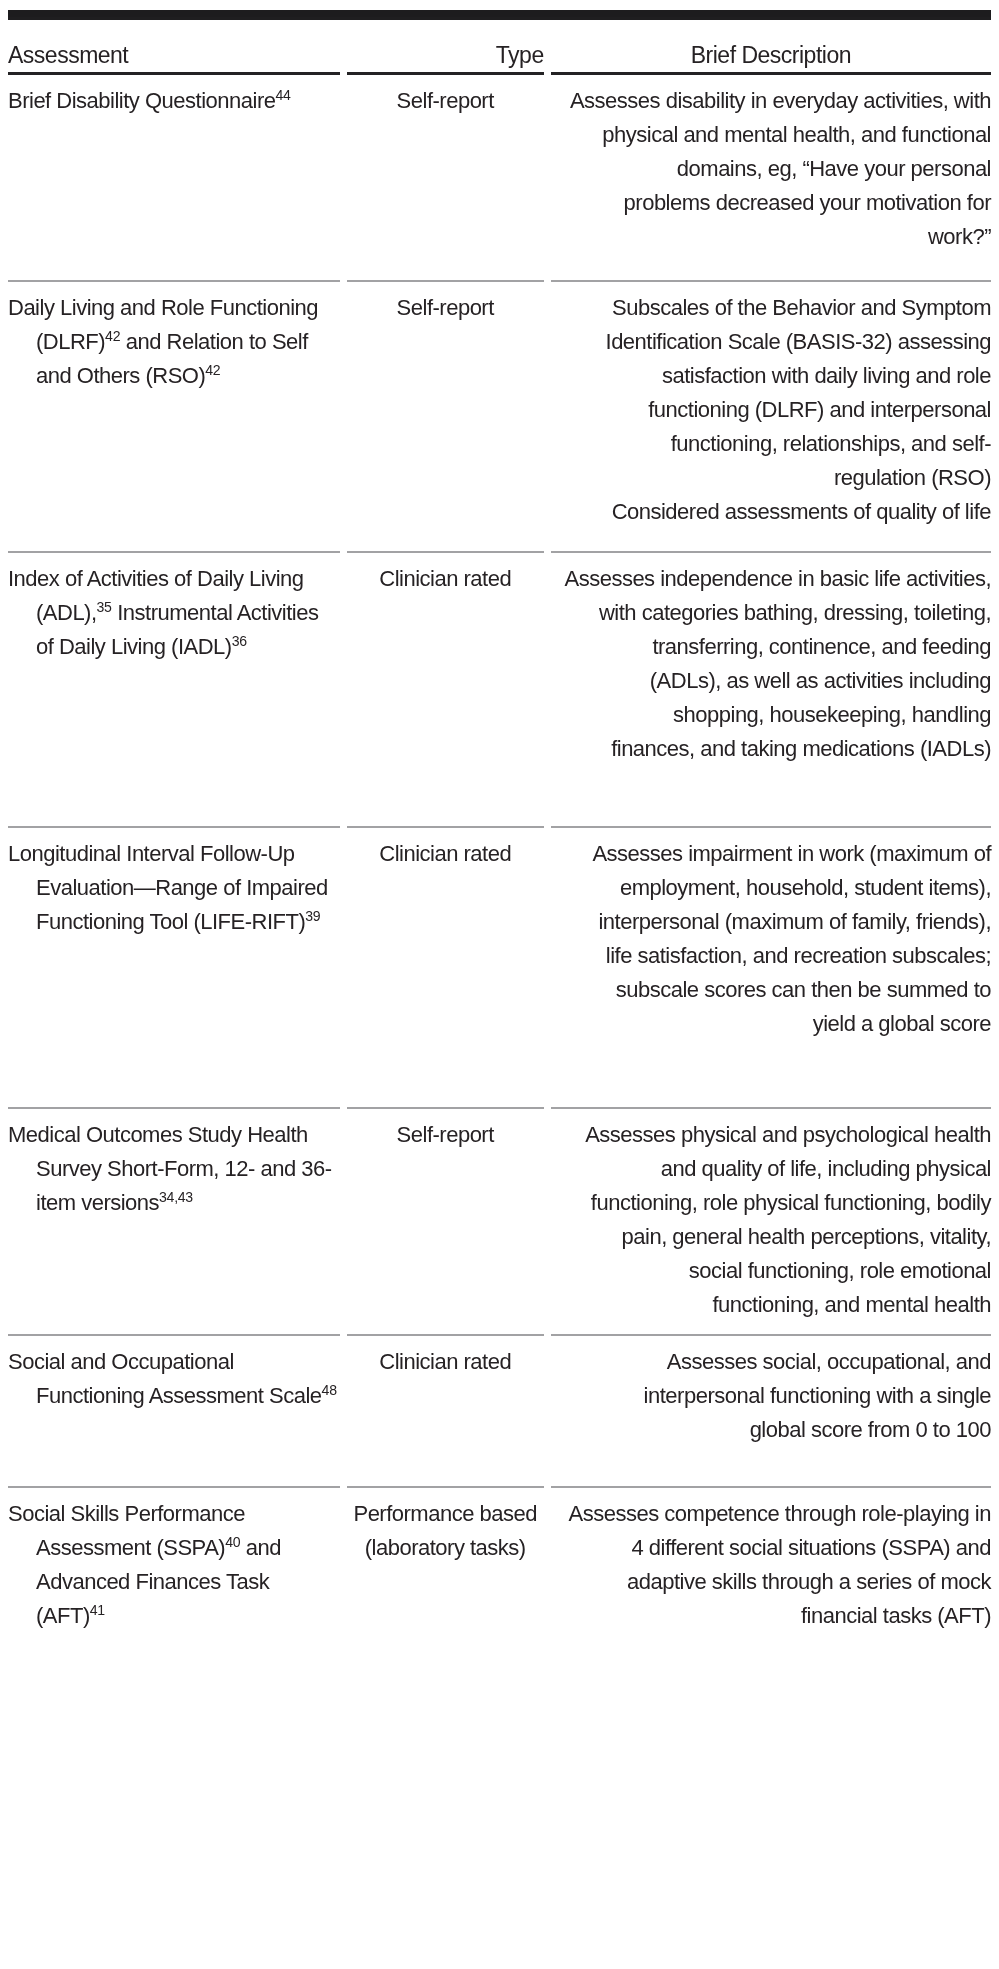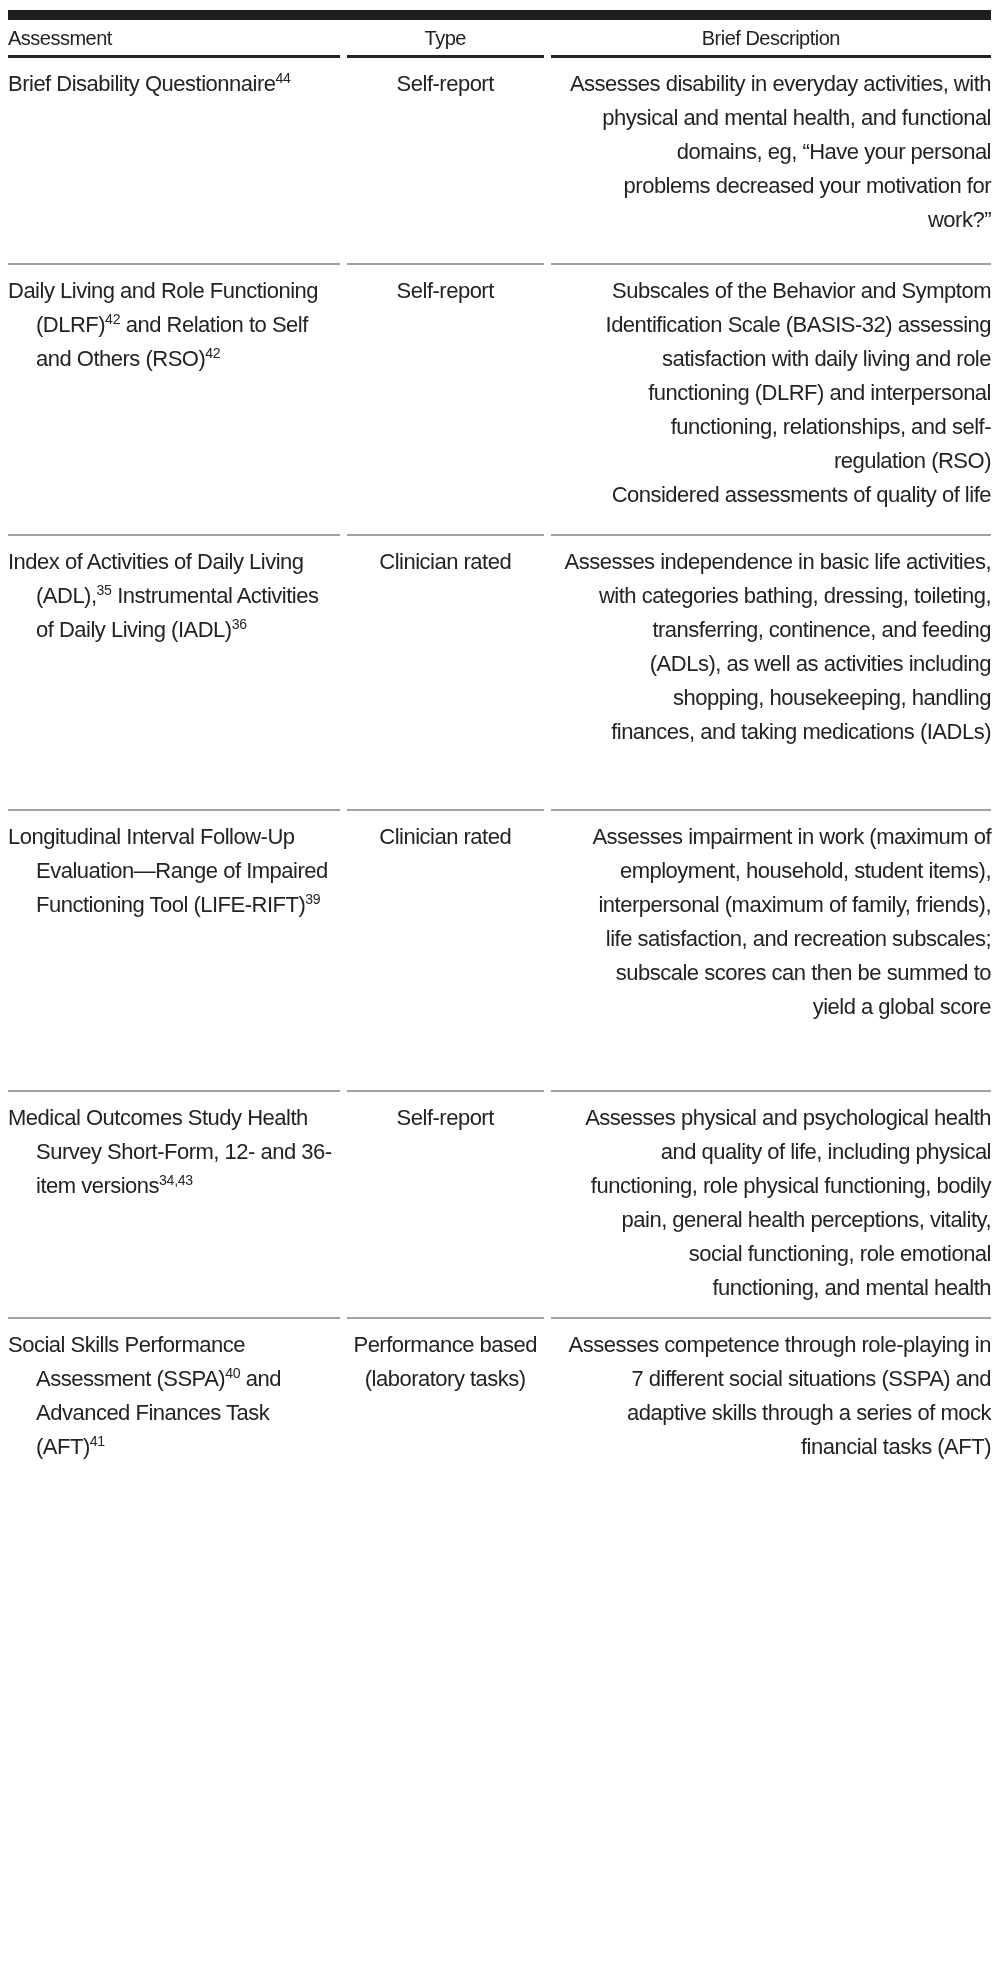--- a/index.html
+++ b/index.html
@@ -47,28 +47,28 @@
     font-size: 22px;
     letter-spacing: -0.5px;
     line-height: 34px;
     color: #262224;
   }
   col.c-assessment { width: 330px; }
   col.c-type       { width: 196px; }
   col.c-desc       { width: 438px; }
   thead th {
     font-weight: normal;
-    font-size: 20px;
+    font-size: 23px;
     line-height: 26px;
-    padding: 5px 0 4px 0;
+    padding: 22px 0 4px 0;
     border-bottom: 3px solid #232224;
     vertical-align: bottom;
   }
   thead th.h-assessment { text-align: left; }
-  thead th.h-type       { text-align: center; }
+  thead th.h-type       { text-align: right; }
   thead th.h-desc       { text-align: center; }
   tbody td {
     vertical-align: top;
     padding: 9px 0 12px 0;
     border-bottom: 2px solid #a2a2a4;
   }
   tbody tr:last-child td { border-bottom: none; }
   td.cell-assessment { text-align: left; }
   td.cell-type       { text-align: center; }
   td.cell-desc       { text-align: right; padding-left: 12px; }
@@ -158,23 +158,32 @@
           <td class="cell-assessment">
             <p class="hang">Medical Outcomes Study Health Survey Short-Form, 12- and 36-item versions<sup>34,43</sup></p>
           </td>
           <td class="cell-type">Self-report</td>
           <td class="cell-desc">
             <p class="hang">Assesses physical and psychological health and quality of life, including physical functioning, role physical functioning, bodily pain, general health perceptions, vitality, social functioning, role emotional functioning, and mental health</p>
           </td>
         </tr>
         <tr>
           <td class="cell-assessment">
+            <p class="hang">Social and Occupational Functioning Assessment Scale<sup>48</sup></p>
+          </td>
+          <td class="cell-type">Clinician rated</td>
+          <td class="cell-desc">
+            <p class="hang">Assesses social, occupational, and interpersonal functioning with a single global score from 0 to 100</p>
+          </td>
+        </tr>
+        <tr>
+          <td class="cell-assessment">
             <p class="hang">Social Skills Performance Assessment (SSPA)<sup>40</sup> and Advanced Finances Task (AFT)<sup>41</sup></p>
           </td>
           <td class="cell-type">Performance based (laboratory tasks)</td>
           <td class="cell-desc">
-            <p class="hang">Assesses competence through role-playing in 7 different social situations (SSPA) and adaptive skills through a series of mock financial tasks (AFT)</p>
+            <p class="hang">Assesses competence through role-playing in 4 different social situations (SSPA) and adaptive skills through a series of mock financial tasks (AFT)</p>
           </td>
         </tr>
       </tbody>
   </table>
 
 </div>
 
 </body></html>

